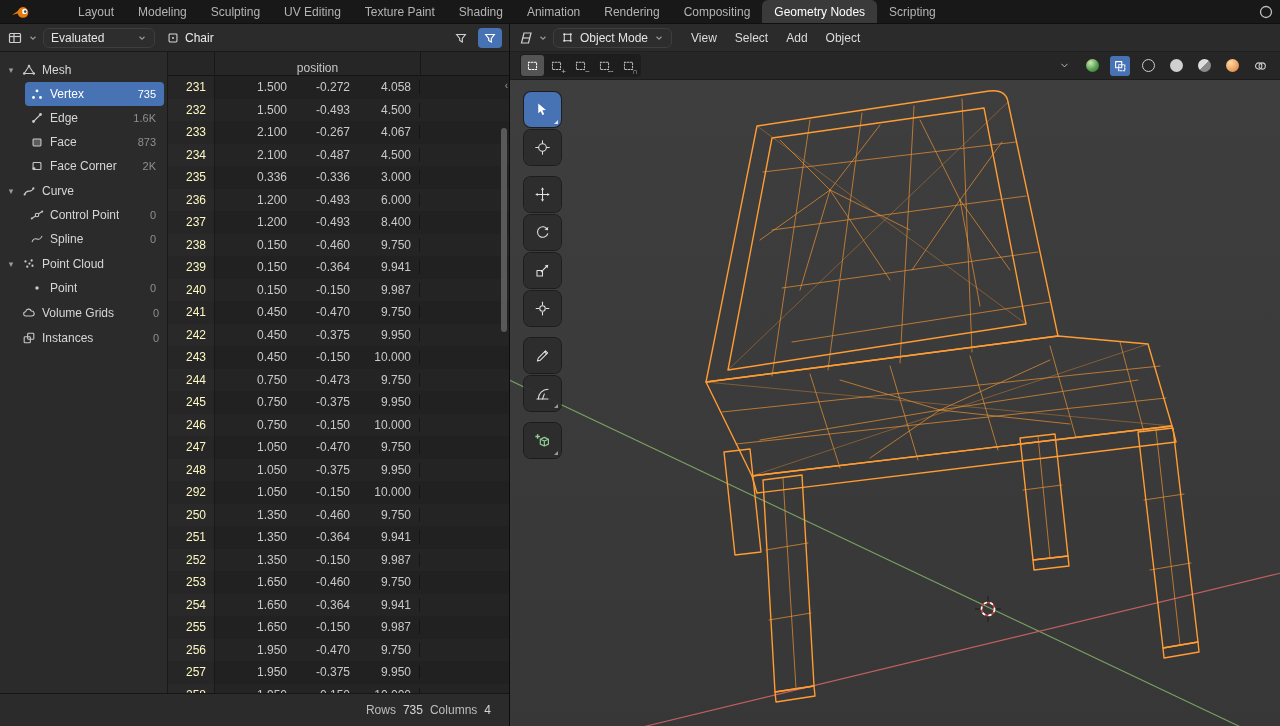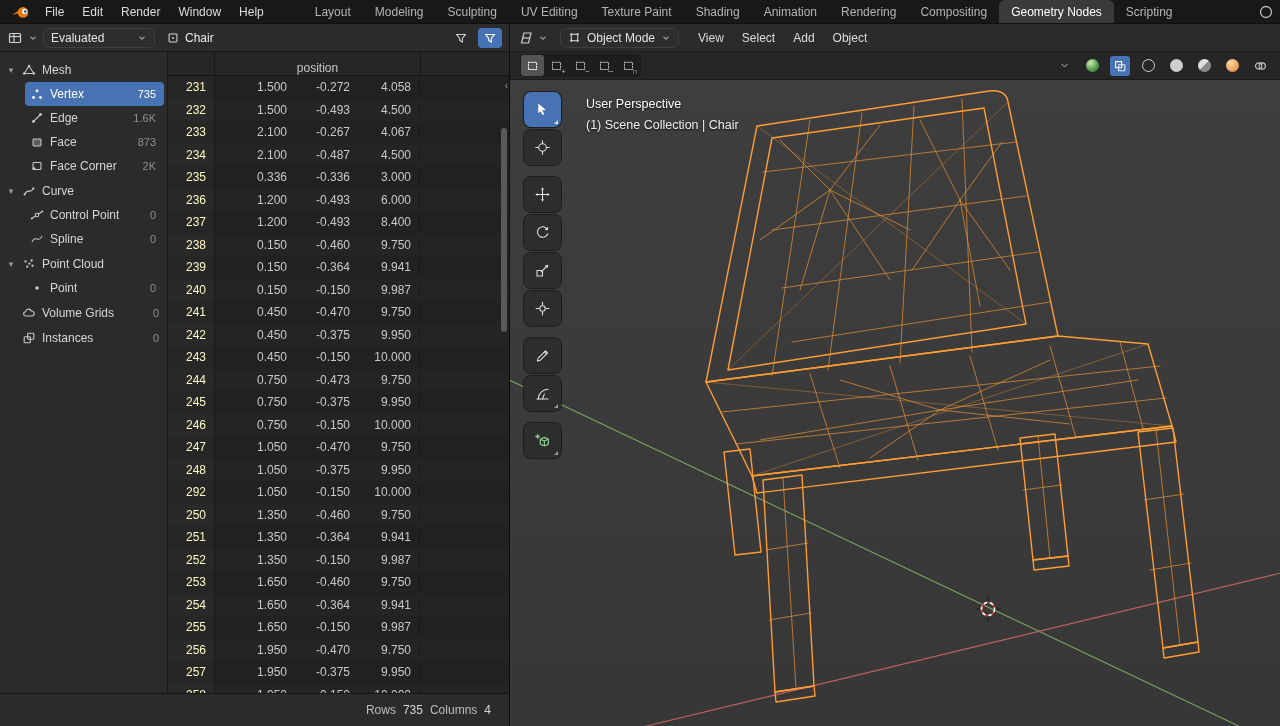--- a/index.html
+++ b/index.html
@@ -113,27 +113,20 @@
 
 <div class="topbar">
   <span class="logo ic">
     <svg width="20" height="15" viewBox="0 0 20 15">
         <circle cx="12" cy="8.4" r="5.3" fill="#e87d0d"></circle>
         <circle cx="13.6" cy="7.4" r="2.6" fill="#fff"></circle>
         <circle cx="14.2" cy="7.6" r="1.3" fill="#265787"></circle>
         <path d="M1 11 L9 5.5 L12 8 Z" fill="#e87d0d"></path>
       </svg>
   </span>
-  <div class="menus">
-      <span class="menu-item">File</span>
-      <span class="menu-item">Edit</span>
-      <span class="menu-item">Render</span>
-      <span class="menu-item">Window</span>
-      <span class="menu-item">Help</span>
-    </div>
   <div class="tabs">
       <span class="tab">Layout</span>
       <span class="tab">Modeling</span>
       <span class="tab">Sculpting</span>
       <span class="tab">UV Editing</span>
       <span class="tab">Texture Paint</span>
       <span class="tab">Shading</span>
       <span class="tab">Animation</span>
       <span class="tab">Rendering</span>
       <span class="tab">Compositing</span>
@@ -559,21 +552,21 @@
         <svg width="16" height="16" viewBox="0 0 16 16" fill="none" stroke="currentColor" stroke-width="1.2">
             <path d="M3.5 13 L6 3 H13 L10.5 13 Z"></path>
             <line x1="4.8" y1="8" x2="11.8" y2="8"></line>
           </svg>
       </span>
       <span class="ic">
         <svg width="10" height="10" viewBox="0 0 16 16" fill="none" stroke="#9b9b9b" stroke-width="1.8">
             <path d="M4 6 L8 10 L12 6"></path>
           </svg>
       </span>
-      <div class="dropdown" style="margin-left:8px">
+      <div class="dropdown" style="margin-left:1px">
         <span class="ic">
           <svg width="13" height="13" viewBox="0 0 16 16" fill="none" stroke="currentColor" stroke-width="1.2">
               <rect x="4" y="4" width="8" height="8"></rect>
               <circle cx="4" cy="4" r="1.2" fill="currentColor" stroke="none"></circle>
               <circle cx="12" cy="4" r="1.2" fill="currentColor" stroke="none"></circle>
               <circle cx="4" cy="12" r="1.2" fill="currentColor" stroke="none"></circle>
               <circle cx="12" cy="12" r="1.2" fill="currentColor" stroke="none"></circle>
             </svg>
         </span>
         <span>Object Mode</span>
@@ -818,19 +811,15 @@
                 <path d="M7 8 L11.5 10 L16 8 M11.5 10 V15.5"></path>
                 <g stroke="#8fd08f" stroke-width="1.6">
                   <line x1="4" y1="2.5" x2="4" y2="7.5"></line>
                   <line x1="1.5" y1="5" x2="6.5" y2="5"></line>
                 </g>
               </svg>
             </span>
           </div>
         </div>
 
-      <div class="vp-overlay">
-        <div class="l1">User Perspective</div>
-        <div class="l2">(1) Scene Collection | Chair</div>
-      </div>
     </div>
   </div>
 </div>
 
 </body></html>

